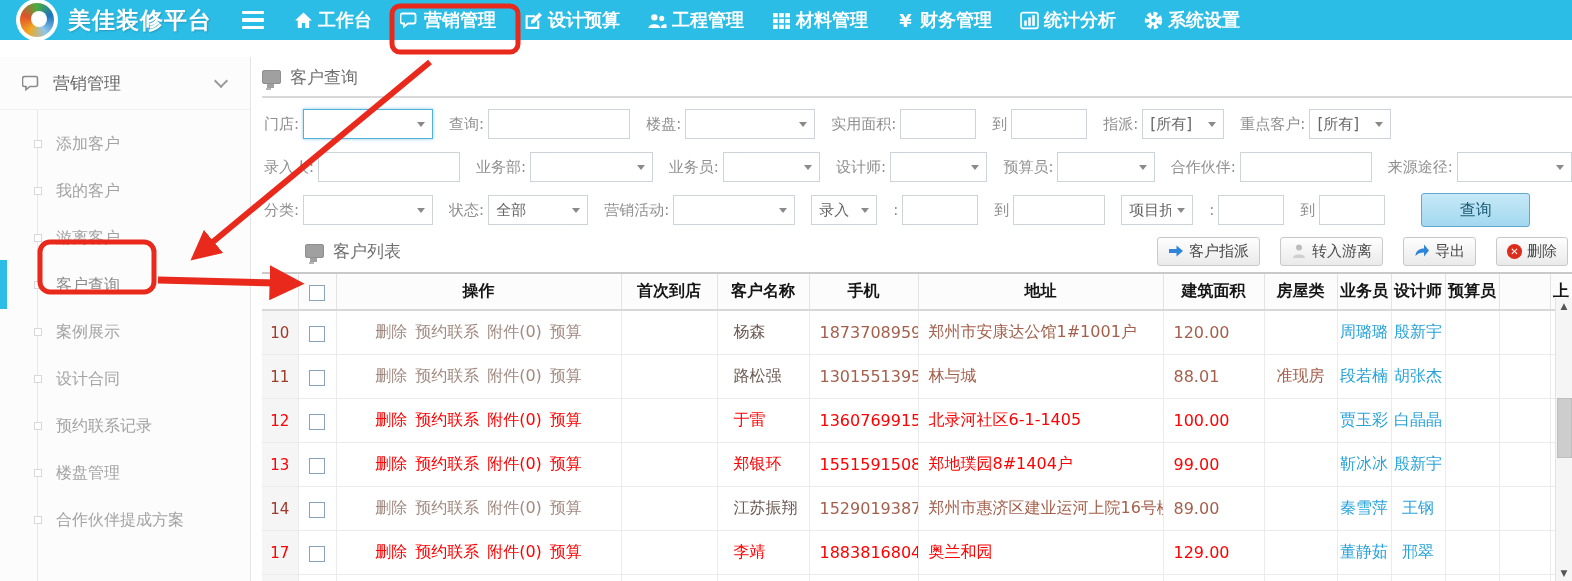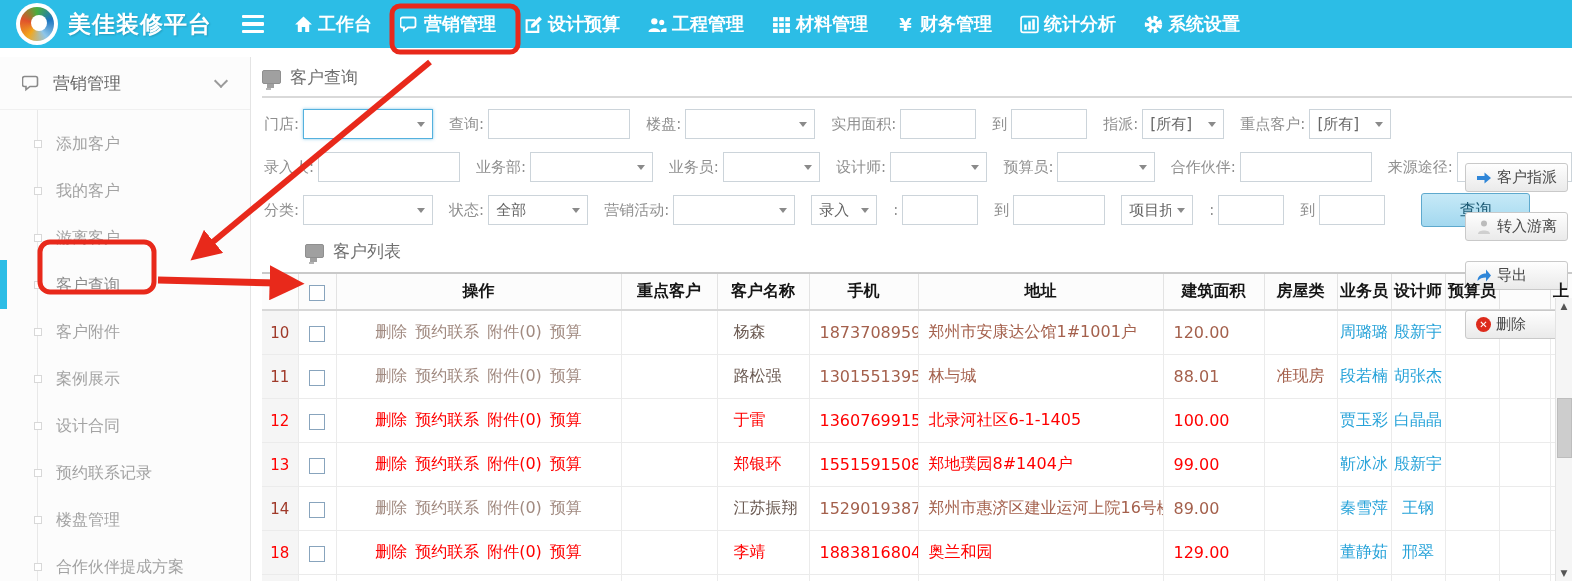--- a/index.html
+++ b/index.html
@@ -1,20 +1,20 @@
 <!DOCTYPE html>
 <html><head>
 <meta charset="utf-8">
 <style>
   html,body{margin:0;padding:0;}
   body{font-family:"DejaVu Sans","Liberation Sans",sans-serif;}
   .page{position:relative;width:1572px;height:581px;overflow:hidden;background:#fff;}
 
   
-  .topbar{position:absolute;left:0;top:0;width:100%;height:48px;background:#2cbde6;display:flex;align-items:center;z-index:5;}
+  .topbar{position:absolute;left:0;top:0;width:100%;height:40px;background:#2cbde6;display:flex;align-items:center;z-index:5;}
   .logo{width:42px;height:42px;border-radius:50%;background:#fff;margin-left:16px;position:relative;flex:none;}
   .logo::before{content:"";position:absolute;inset:4px;border-radius:50%;background:conic-gradient(#49ae3f,#1b74bf,#8ec6ea,#f2a71e,#e0512b,#49ae3f);}
   .logo::after{content:"";position:absolute;inset:13px;border-radius:50%;background:#fff;transform:translate(2px,-1px);}
   .brand-txt{color:#fff;font-size:23px;font-weight:bold;margin-left:10px;letter-spacing:1px;text-shadow:1px 1px 2px rgba(0,0,0,.18);white-space:nowrap;}
   .hamburger{margin-left:30px;display:flex;flex-direction:column;gap:4px;cursor:pointer;}
   .hamburger i{display:block;width:22px;height:3.5px;background:#fff;border-radius:1px;}
   .topnav{display:flex;margin-left:16px;height:57px;}
   .nav-item{display:flex;align-items:center;padding:15px 14px;color:#fff;font-size:18px;font-weight:bold;cursor:pointer;white-space:nowrap;}
   .nav-ic{display:flex;margin-right:5px;}
   .nav-ic svg{width:19px;height:19px;}
@@ -43,21 +43,21 @@
   .f-label{color:#8f8f8f;font-size:15px;margin:0 4px 0 16px;white-space:nowrap;}
   .f-label:first-child{margin-left:2px;}
   .txt{height:28px;border:1px solid #ccd4da;padding:0 6px;font-size:15px;color:#555;background:#fff;outline:none;box-sizing:content-box;}
   .sel{height:30px;border:1px solid #ccd4da;background:#fff;display:inline-flex;align-items:center;justify-content:space-between;padding:0 7px;color:#666;font-size:15px;cursor:pointer;box-sizing:border-box;}
   .sel-v{overflow:hidden;white-space:nowrap;}
   .sel-a{width:0;height:0;border-left:4px solid transparent;border-right:4px solid transparent;border-top:5px solid #8a8a8a;margin-left:6px;flex:none;}
   .sel.focused{border:1px solid #54b1de;box-shadow:0 0 3px rgba(84,177,222,.7);}
   .search-btn{margin-left:36px;width:109px;height:34px;background:linear-gradient(#c6e9f7,#a3d8ef);border:1px solid #5ea9cd;border-radius:3px;color:#1c5a74;font-size:16px;cursor:pointer;font-family:inherit;}
 
   .list-head{display:flex;align-items:center;height:30px;margin-top:4px;margin-left:43px;}
-  .toolbar{margin-left:auto;display:flex;gap:20px;margin-right:4px;flex-direction:column;}
+  .toolbar{margin-left:auto;display:flex;gap:20px;margin-right:4px;}
   .tb-btn{display:inline-flex;align-items:center;gap:5px;height:29px;padding:0 10px;background:linear-gradient(#fefefe,#eaeaea);border:1px solid #c9c9c9;border-radius:3px;font-size:15px;color:#4a4a4a;cursor:pointer;font-family:inherit;}
   .tb-ic{display:flex;}
   .tb-ic svg{width:16px;height:16px;}
   .del-ic{width:15px;height:15px;border-radius:50%;background:#dd2b1c;color:#fff;font-size:10px;font-weight:bold;line-height:15px;text-align:center;display:inline-block;}
 
   .sec-divider2{height:2px;background:#c9c9c9;margin-top:6px;}
   table.grid{border-collapse:collapse;table-layout:fixed;width:1310px;}
   .grid th{height:33px;font-size:16px;color:#151515;font-weight:bold;background:#fcfcfc;border-bottom:2px solid #d8d8d8;border-right:1px solid #e3e3e3;overflow:hidden;white-space:nowrap;}
   .grid td{height:41px;border-bottom:1px solid #ebebeb;border-right:1px solid #ebebeb;font-size:16px;overflow:hidden;white-space:nowrap;}
   td.num{background:#f5f5f5;color:#a03a2a;text-align:center;font-size:15px;}
@@ -200,21 +200,20 @@
     </div>
     <ul class="tree" id="side-items">
   <li class="side-item">添加客户</li>
 
   <li class="side-item">我的客户</li>
 
   <li class="side-item">游离客户</li>
 
   <li class="side-item active">客户查询</li>
 
-  <li class="side-item">客户附件</li>
 
   <li class="side-item">案例展示</li>
 
   <li class="side-item">设计合同</li>
 
   <li class="side-item">预约联系记录</li>
 
   <li class="side-item">楼盘管理</li>
 
   <li class="side-item">合作伙伴提成方案</li>
@@ -381,21 +380,21 @@
           <col style="width: 54px;">
           <col style="width: 54px;">
           <col style="width: 51px;">
           <col style="width: 22px;">
         </colgroup>
       <thead>
           <tr id="grid-head">
             <th></th>
             <th class="cb"><input type="checkbox" class="ckb" style=""></th>
             <th>操作</th>
-            <th>重点客户</th>
+            <th>首次到店</th>
             <th>客户名称</th>
             <th>手机</th>
             <th>地址</th>
             <th>建筑面积</th>
             <th>房屋类</th>
             <th>业务员</th>
             <th>设计师</th>
             <th>预算员</th>
             <th></th>
             <th>上</th>
@@ -476,21 +475,21 @@
             <td class="warm">郑州市惠济区建业运河上院16号楼3</td>
             <td class="warm">89.00</td>
             <td class="house"></td>
             <td class="staff">秦雪萍</td>
             <td class="staff">王钢</td>
             <td class="staff"></td>
             <td class=""></td>
             <td class=""></td>
           </tr>
           <tr class="flag">
-            <td class="num">18</td>
+            <td class="num">17</td>
             <td class="cb"><input type="checkbox" class="ckb" style=""></td>
             <td class="op"><span class="op-link">删除</span><span class="op-link">预约联系</span><span class="op-link">附件(0)</span><span class="op-link">预算</span></td>
             <td class=""></td>
             <td class="name">李靖</td>
             <td class="warm">18838168041</td>
             <td class="warm">奥兰和园</td>
             <td class="warm">129.00</td>
             <td class="house"></td>
             <td class="staff">董静茹</td>
             <td class="staff">邢翠</td>

